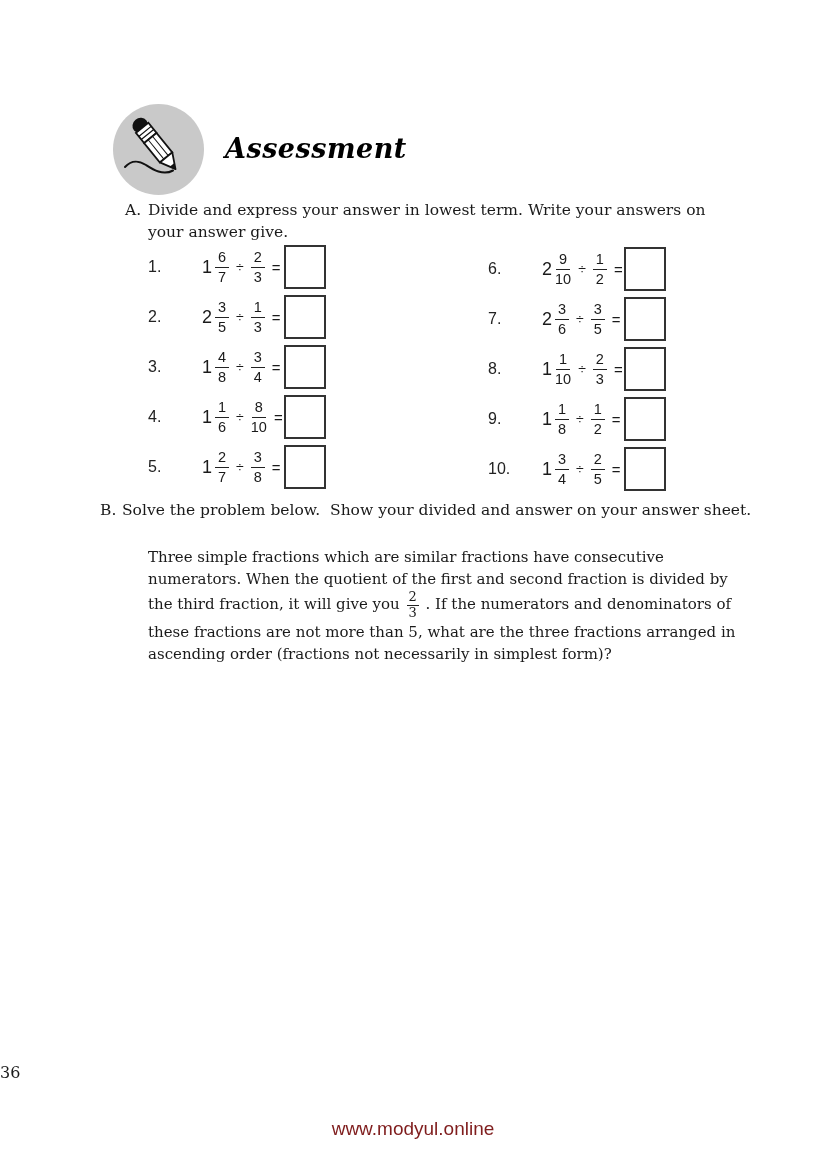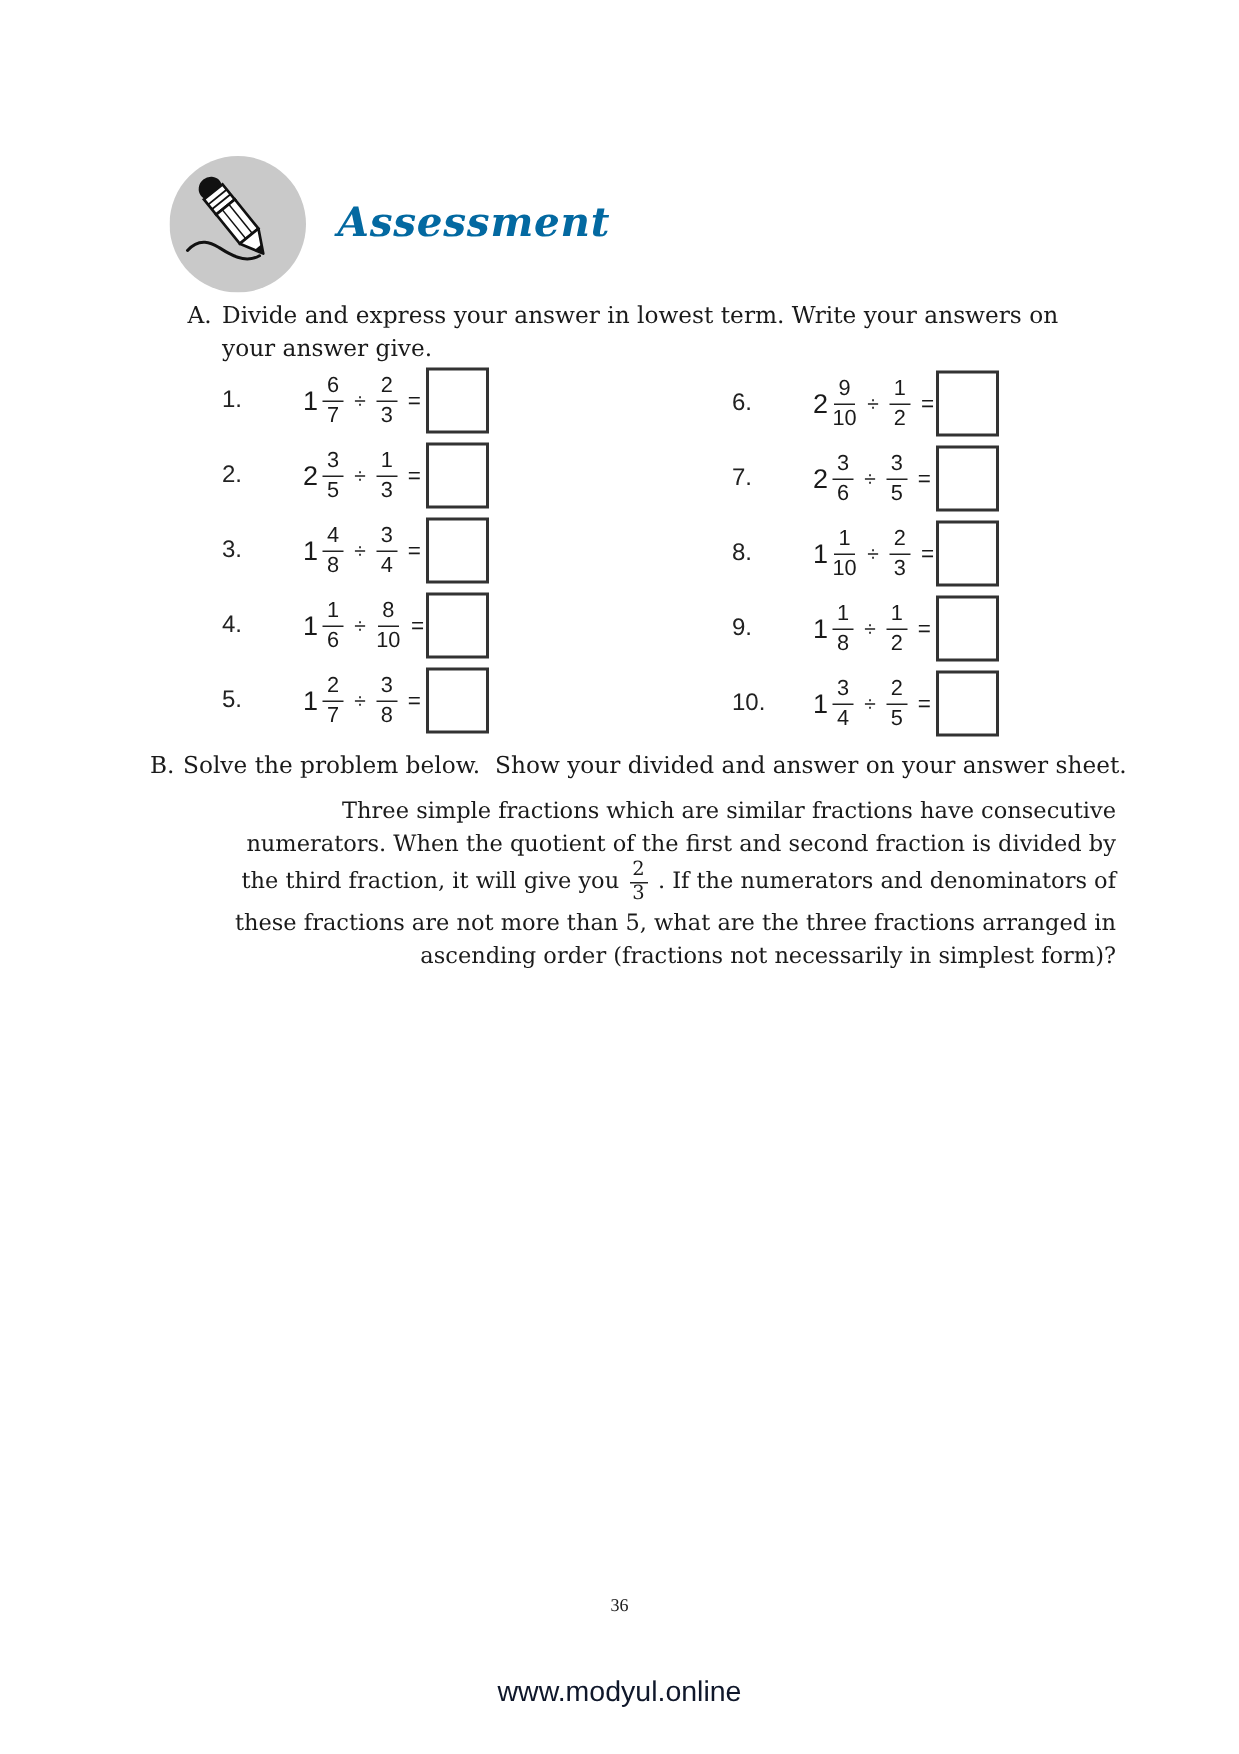--- a/index.html
+++ b/index.html
@@ -8,21 +8,21 @@
   .page {
     position:relative; width:826px; height:1169px; margin:0 auto;
     background:#ffffff; overflow:hidden;
   }
 
   
   .icon-circle { position:absolute; left:113px; top:104px; width:91px; height:91px; }
   .page-title {
     position:absolute; left:225px; top:133px;
     font-family:"DejaVu Serif", serif; font-style:italic; font-weight:bold;
-    font-size:27px; letter-spacing:0.5px; color:#0369a1;
+    font-size:27px; letter-spacing:0.5px; color:#000000;
   }
 
   
   .sec-head { position:absolute; display:flex; font-size:15.5px; line-height:22px; }
   .sec-a { left:125px; top:199px; width:612px; }
   .sec-b { left:100px; top:499px; width:700px; }
   .sec-label { flex:none; width:23px; }
   .sec-b .sec-label { width:22px; }
   .sec-text { white-space:pre-wrap; }
 
@@ -39,35 +39,35 @@
   .frac .fd { padding-top:1px; }
   .op { font-size:14px; margin:0 7px; }
   .eq { font-size:15px; margin-left:7px; }
   .answer-box {
     width:42px; height:44px; border:2px solid #333; background:#fff;
     margin-left:auto;
   }
 
   
   .word-problem {
-    position:absolute; left:148px; top:529px; width:596px;
-    font-size:15px; line-height:22px;text-align:right;
+    position:absolute; left:148px; top:546px; width:596px;
+    font-size:15px; line-height:22px;
   }
   .pfrac {
     display:inline-flex; flex-direction:column; align-items:center;
     vertical-align:middle; font-size:13px; line-height:1.15; margin:0 2px;
   }
   .pfrac .fn { border-bottom:1.2px solid #222; padding:0 2px; }
 
   
-  .page-number { position:absolute; left:0; top:1063px; width:100%; text-align:center; font-size:12px;font-family:Liberation Serif, serif; }
+  .page-number { position:absolute; left:0; top:1063px; width:100%; font-size:16px; }
   .watermark {
     position:absolute; left:0; top:1118px; width:100%; text-align:center;
     font-family:"Liberation Sans","DejaVu Sans",sans-serif;
-    font-size:19px; color:#0f172a;
+    font-size:19px; color:#7f1d1d;
   }
 </style>
 </head>
 <body>
 
 <div class="page">
 
   <div class="icon-circle">
     <svg viewBox="0 0 91 91" width="91" height="91">
       <circle cx="45.5" cy="45.5" r="45.5" fill="#c9c9c9"></circle>

